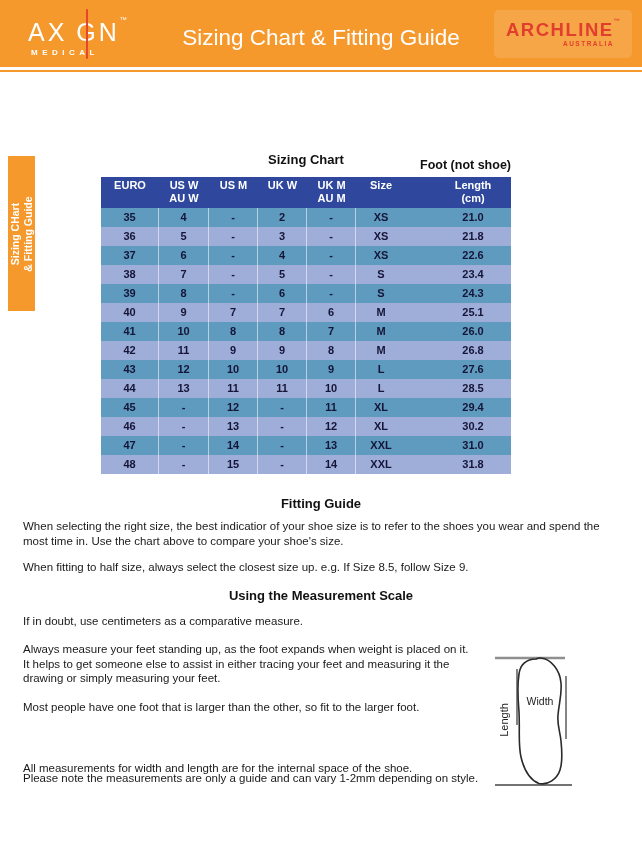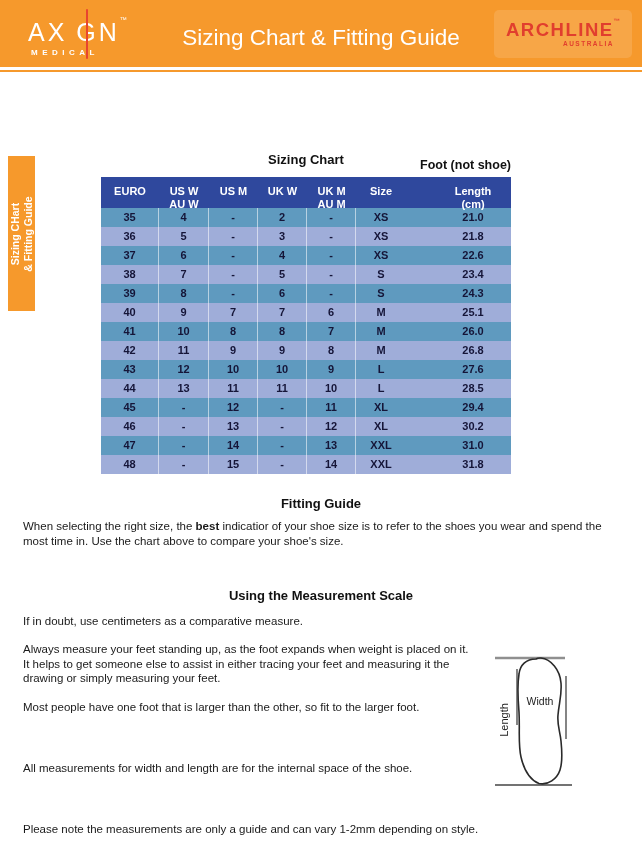--- a/index.html
+++ b/index.html
@@ -26,31 +26,31 @@
   .side-tab-text { position:absolute; left:50%; top:50%; width:155px; height:27px;
                    transform:translate(-50%,-50%) rotate(-90deg); text-align:center;
                    color:#fff; font-weight:700; font-size:10.5px; line-height:12.5px; white-space:nowrap; }
 
   
   .tbl-title { position:absolute; left:101px; top:152px; width:410px; text-align:center; font-weight:700; font-size:13px; color:#111; }
   .tbl-note  { position:absolute; left:351px; top:158px; width:160px; text-align:right; font-weight:700; font-size:12.5px; color:#111; }
   .sizing-table { position:absolute; left:101px; top:177px; width:410px; }
   .trow { display:grid; grid-template-columns:58px 50px 49px 49px 49px 50px 29px 76px; }
   .thead { background:#2F489D; color:#fff; height:31px; }
-  .thead .hcell { text-align:center; font-weight:700; font-size:11px; line-height:13px; padding-top:8px; }
+  .thead .hcell { text-align:center; font-weight:700; font-size:11px; line-height:13px; padding-top:2px; }
   .tbody .trow { height:19px; }
   .tbody .cell { text-align:center; font-weight:700; font-size:11px; line-height:19px; color:#151538; }
   .tbody .cell.div { border-right:1px solid rgba(255,255,255,0.55); }
   .trow.dark  { background:#5F9ABF; }
   .trow.light { background:#9FADD9; }
 
   
   .h2 { position:absolute; left:21px; width:600px; text-align:center; font-weight:700; font-size:13px; color:#111; }
   .para { position:absolute; left:23px; font-size:11.5px; line-height:14.5px; color:#1a1a1a; }
-  .para b { font-weight:700; }
+  .para b { font-weight:400; }
 
   
   .foot-diagram { position:absolute; left:492px; top:648px; width:150px; height:148px; }
 </style>
 </head>
 <body>
 
 <div class="page">
 
   <div class="header">
@@ -236,27 +236,28 @@
           <div class="cell div">14</div>
           <div class="cell">XXL</div>
           <div class="cell"></div>
           <div class="cell">31.8</div>
         </div>
       </div>
   </div>
 
   <div class="h2" style="top:496px;">Fitting Guide</div>
   <div class="para" style="top:519px; width:600px;"><span>When selecting the right size, the </span><b>best</b><span> indicatior of your shoe size is to refer to the shoes you wear and spend the most time in. Use the chart above to compare your shoe's size.</span></div>
+  <div class="para" style="top:560px; width:600px;">When fitting to half size, always select the closest size up. e.g. If Size 8.5, follow Size 9.</div>
 
   <div class="h2" style="top:588px;text-align:center;">Using the Measurement Scale</div>
   <div class="para" style="top:614px; width:560px;">If in doubt, use centimeters as a comparative measure.</div>
   <div class="para" style="top:642px; width:452px;">Always measure your feet standing up, as the foot expands when weight is placed on it. It helps to get someone else to assist in either tracing your feet and measuring it the drawing or simply measuring your feet.</div>
   <div class="para" style="top:700px; width:560px;">Most people have one foot that is larger than the other, so fit to the larger foot.</div>
   <div class="para" style="top:761px; width:560px;">All measurements for width and length are for the internal space of the shoe.</div>
-  <div class="para" style="top:822px; width:465px;">Please note the measurements are only a guide and can vary 1-2mm depending on style.</div>
+  <div class="para" style="top:771px; width:465px;">Please note the measurements are only a guide and can vary 1-2mm depending on style.</div>
 
   <svg class="foot-diagram" viewBox="0 0 150 148">
     <line x1="3" y1="10" x2="73" y2="10" stroke="#8f8f8f" stroke-width="2.5"></line>
     <line x1="3" y1="137" x2="80" y2="137" stroke="#444" stroke-width="1.3"></line>
     <path fill="none" stroke="#2a2a2a" stroke-width="1.6" d="M 44,11 C 34,11 28,17 27,26 C 25,38 26,52 27,64 C 28,82 26,96 29,109 C 32,122 38,132 47,135.5 C 56,137.5 65,131 68,122 C 71,113 70,103 69,93 C 68,83 65,77 66,67 C 67,55 70,47 69,35 C 68,22 59,11 49,10 C 47,9.8 45,10.4 44,11 Z"></path>
     <line x1="25" y1="21" x2="25" y2="77" stroke="#333" stroke-width="1.2"></line>
     <line x1="74" y1="28" x2="74" y2="91" stroke="#333" stroke-width="1.2"></line>
     <text transform="rotate(-90 12 72)" x="12" y="76" text-anchor="middle" font-size="11" fill="#222" font-family="Liberation Sans, sans-serif">Length</text>
     <text x="48" y="57" text-anchor="middle" font-size="10.5" fill="#222" font-family="Liberation Sans, sans-serif">Width</text>
   </svg>

